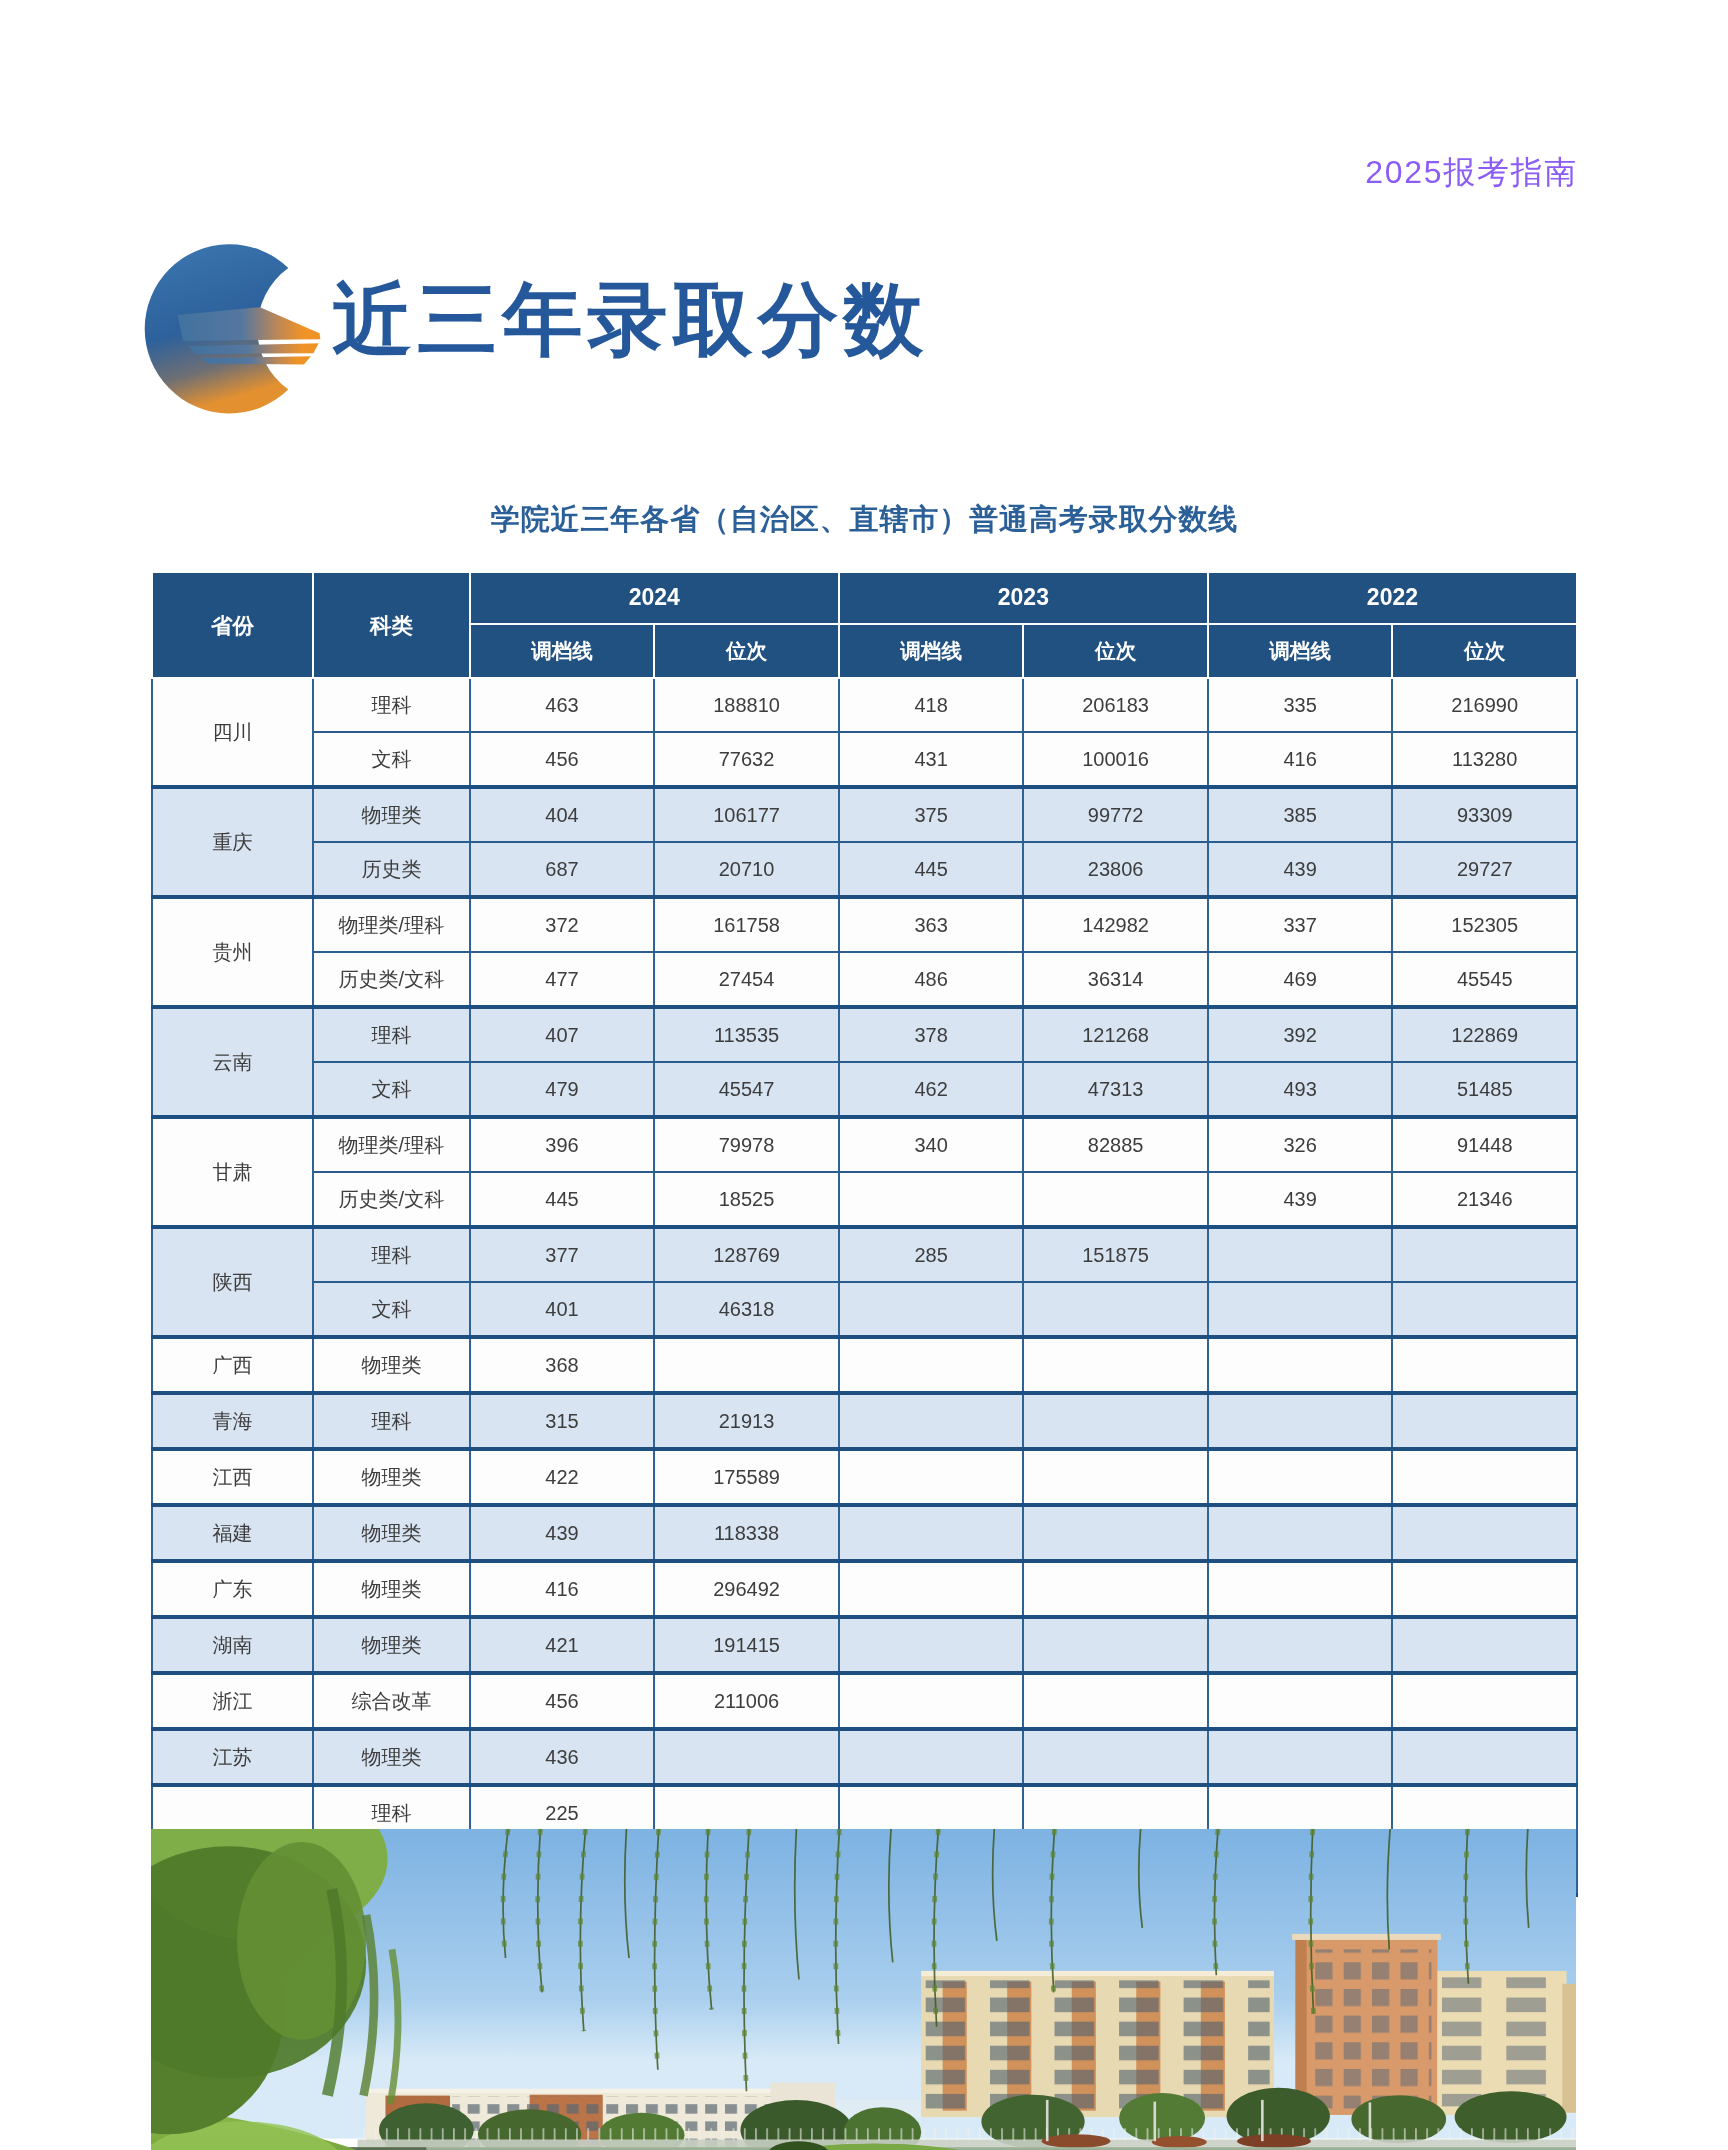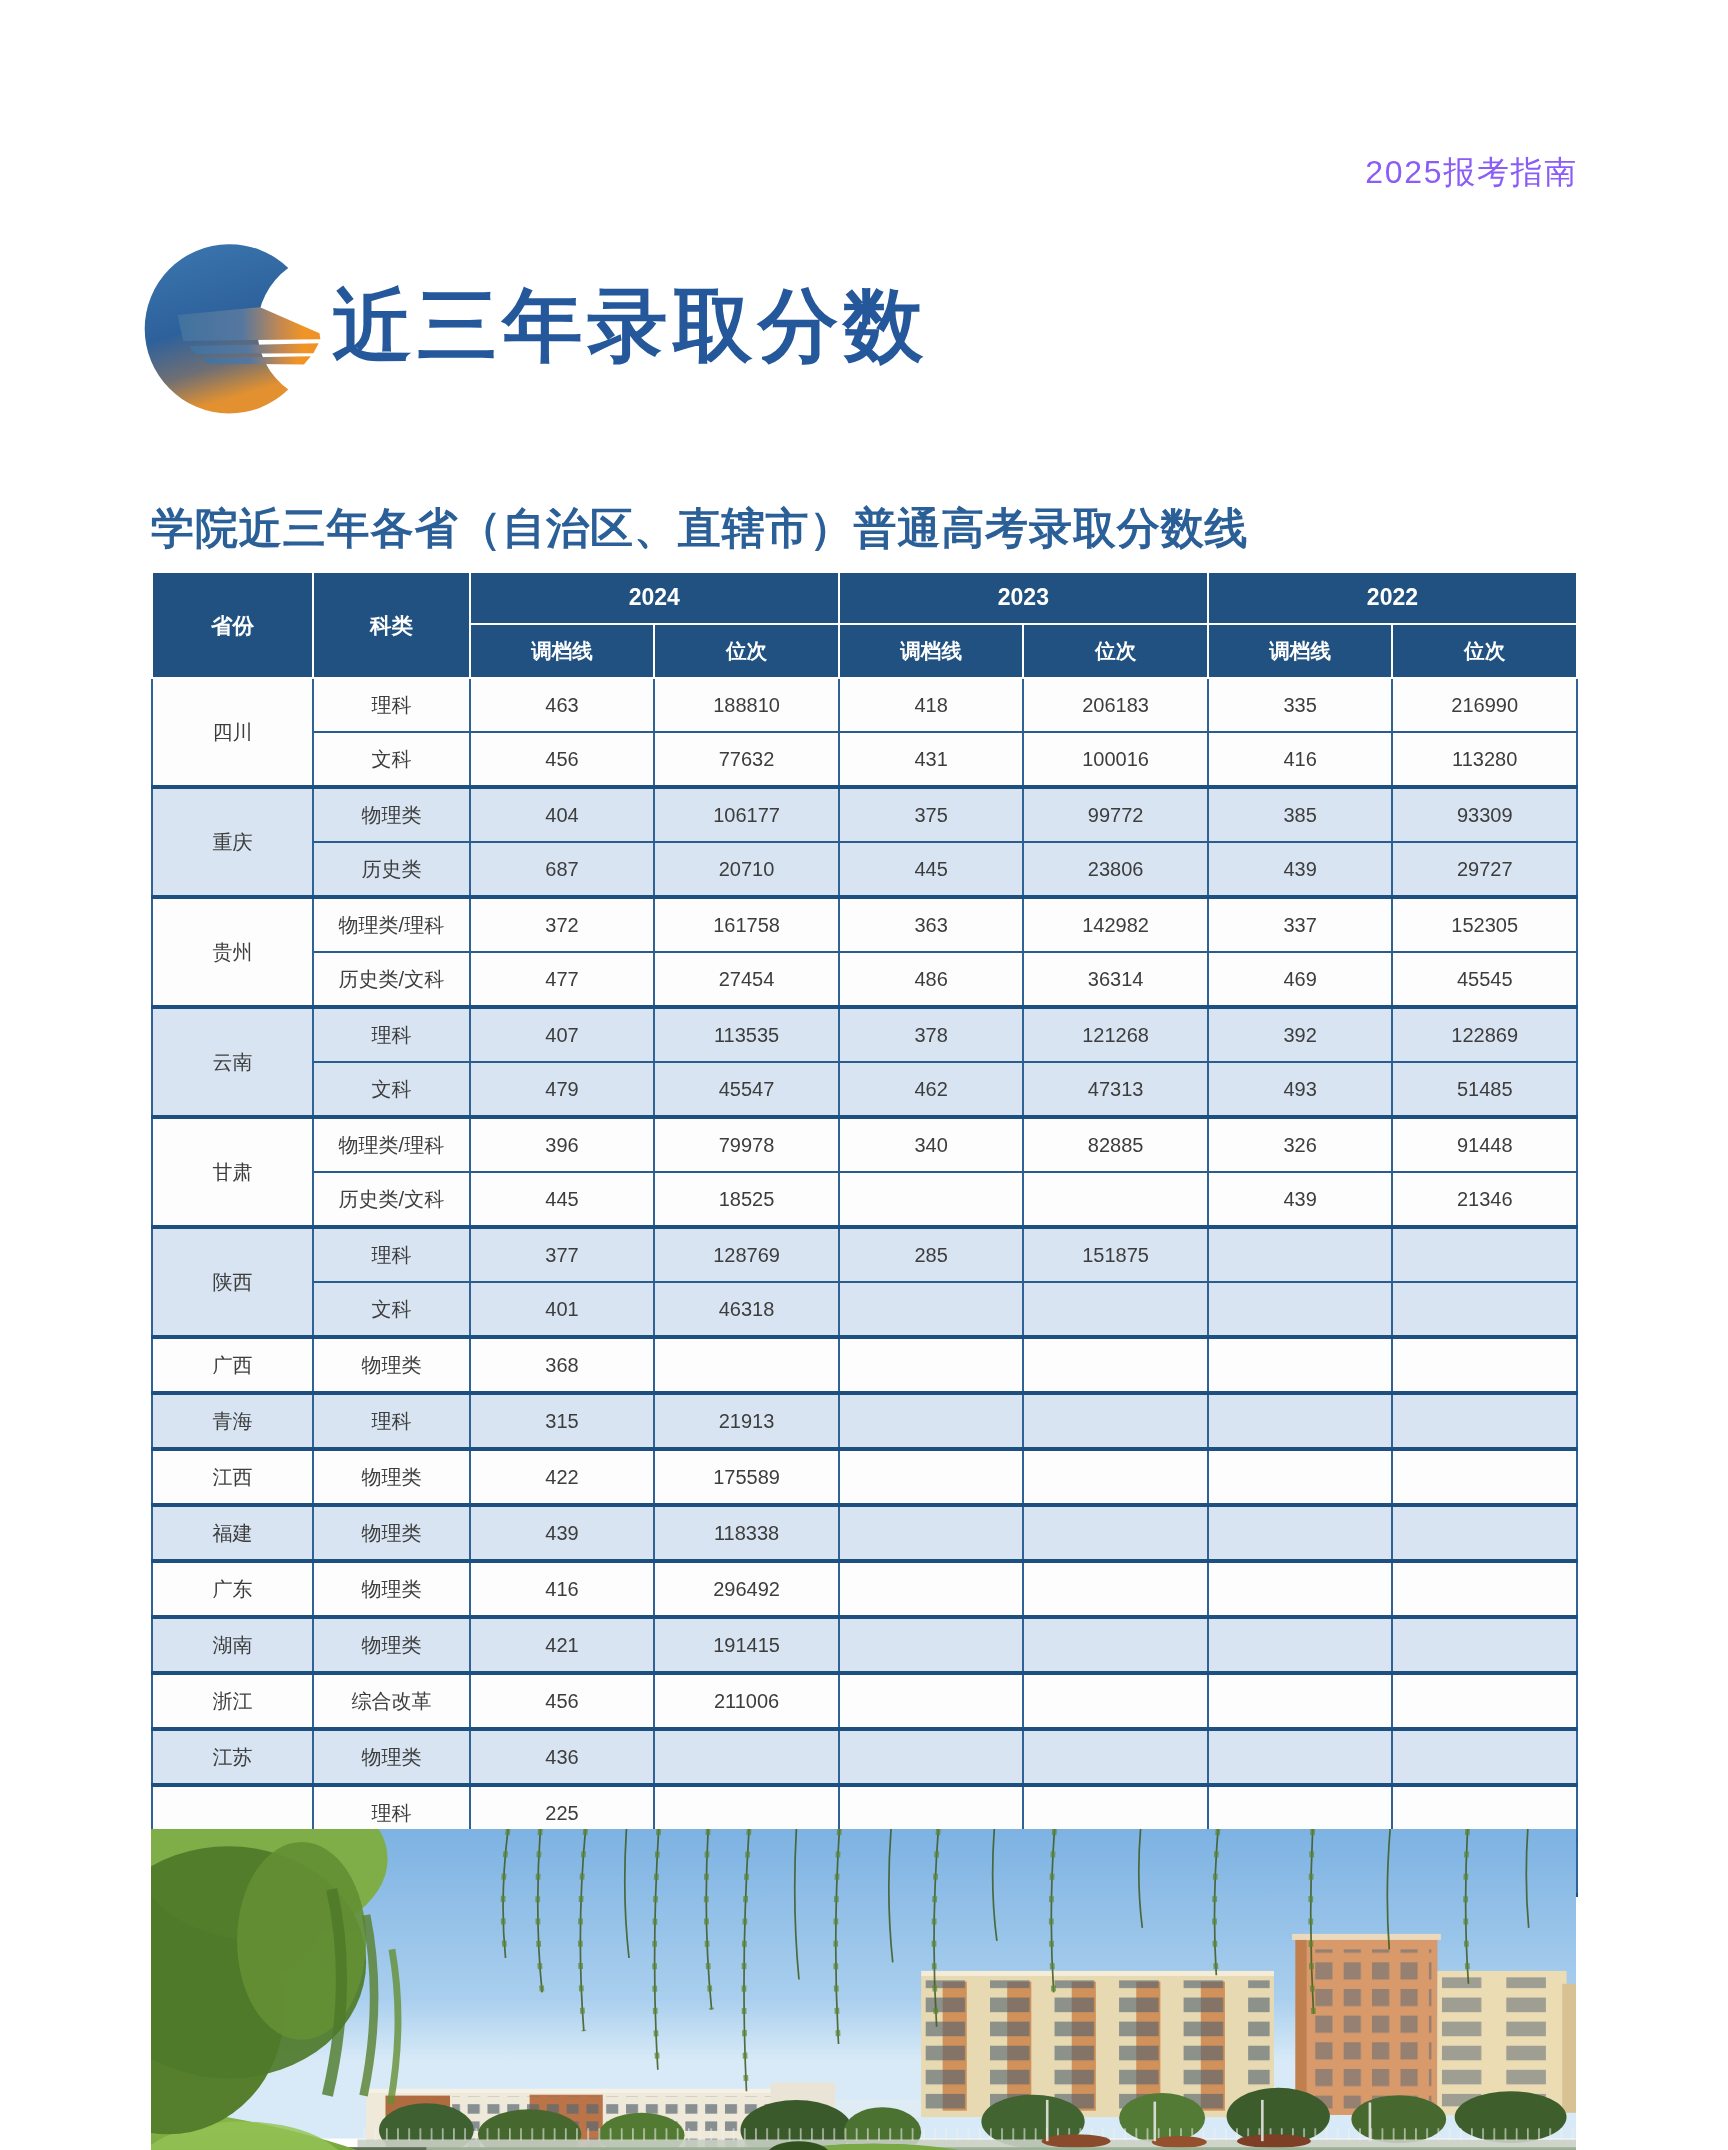--- a/index.html
+++ b/index.html
@@ -7,25 +7,25 @@
        font-family:"Liberation Sans","DejaVu Sans",sans-serif;}
   .page{position:absolute;inset:0;background:#ffffff;}
 
   .top-right{position:absolute;top:151px;right:151px;font-size:32px;color:#8b5cf6;
              letter-spacing:1.7px;font-weight:400;}
 
   .logo{position:absolute;left:132px;top:229px;width:204px;height:204px;}
   .logo svg{width:100%;height:100%;}
 
   .section-title{position:absolute;left:332px;top:279px;margin:0;
-    font-family:Liberation Serif, serif;font-weight:700;
+    font-family:Liberation Mono, monospace;font-weight:700;
     font-size:80px;line-height:1.18;color:#24589a;letter-spacing:5.2px;text-align:right;}
 
-  .table-title{position:absolute;left:151px;top:500px;width:1427px;
-    font-size:43px;font-weight:700;color:#2b5f97;letter-spacing:0.9px;}
+  .table-title{position:absolute;left:151px;top:500px;width:1427px;text-align:center;
+    font-size:29px;font-weight:700;color:#2b5f97;letter-spacing:0.9px;}
 
   table.score-table{position:absolute;left:151px;top:571px;width:1427px;
     border-collapse:collapse;table-layout:fixed;}
   .score-table th{background:#215181;color:#ffffff;border:2.6px solid #ffffff;
     font-weight:700;text-align:center;vertical-align:middle;}
   .score-table th.main{font-size:21.5px;height:102px;}
   .score-table th.year{font-size:23px;height:47px;}
   .score-table th.sub{font-size:20.6px;height:49px;}
   .score-table td{border:2.2px solid #2f6396;border-top:0;
     border-bottom:2.2px solid #2a5c8e;height:50px;text-align:center;vertical-align:middle;

